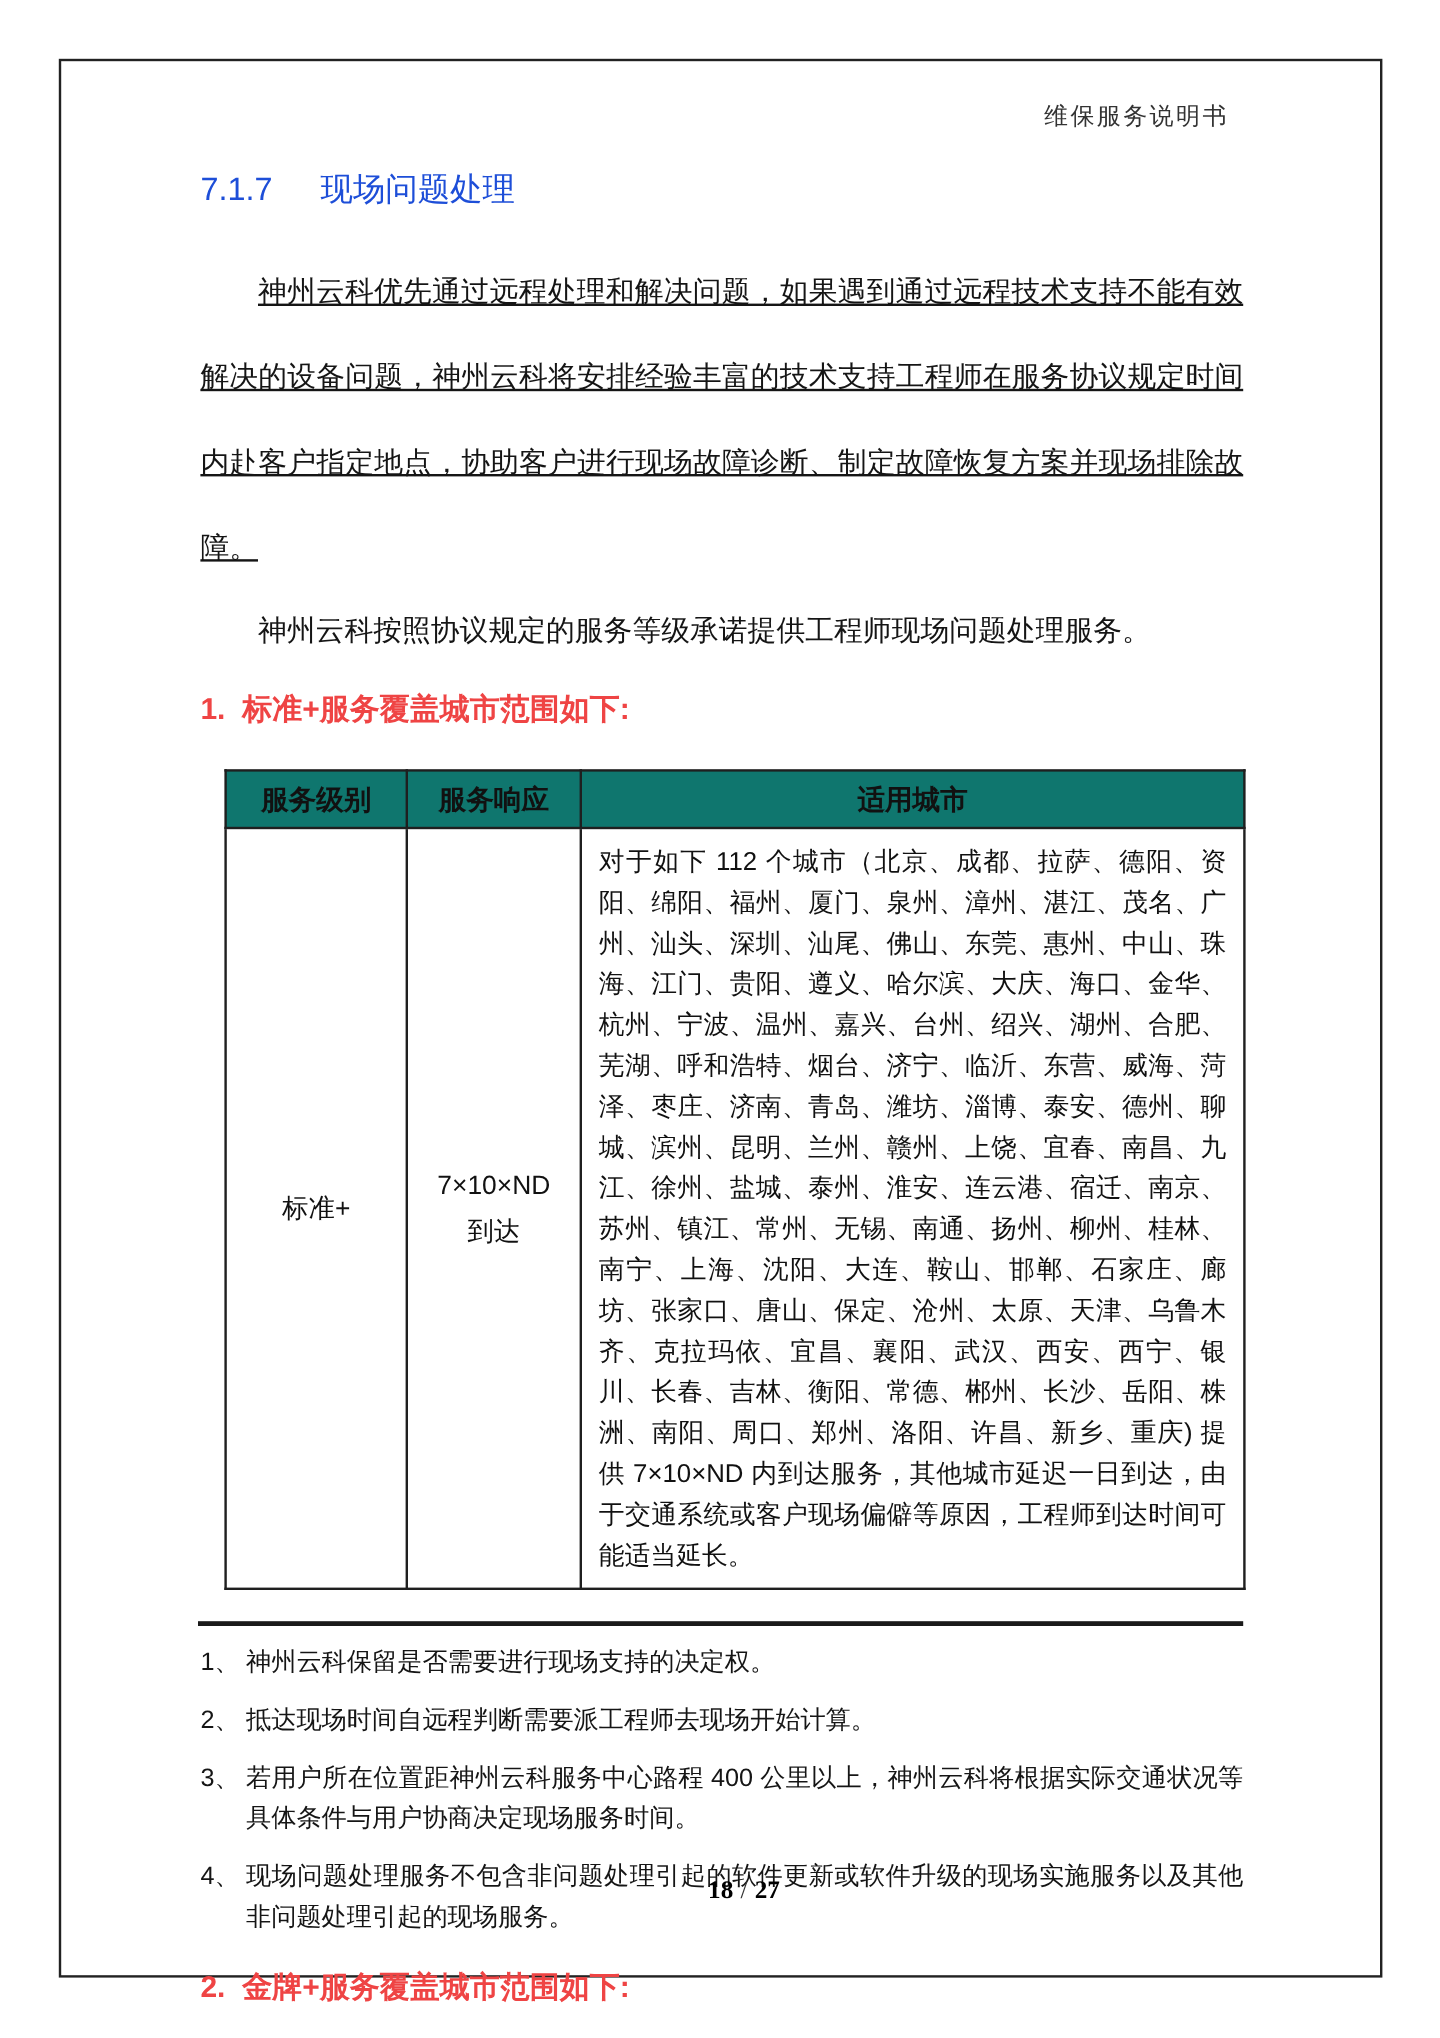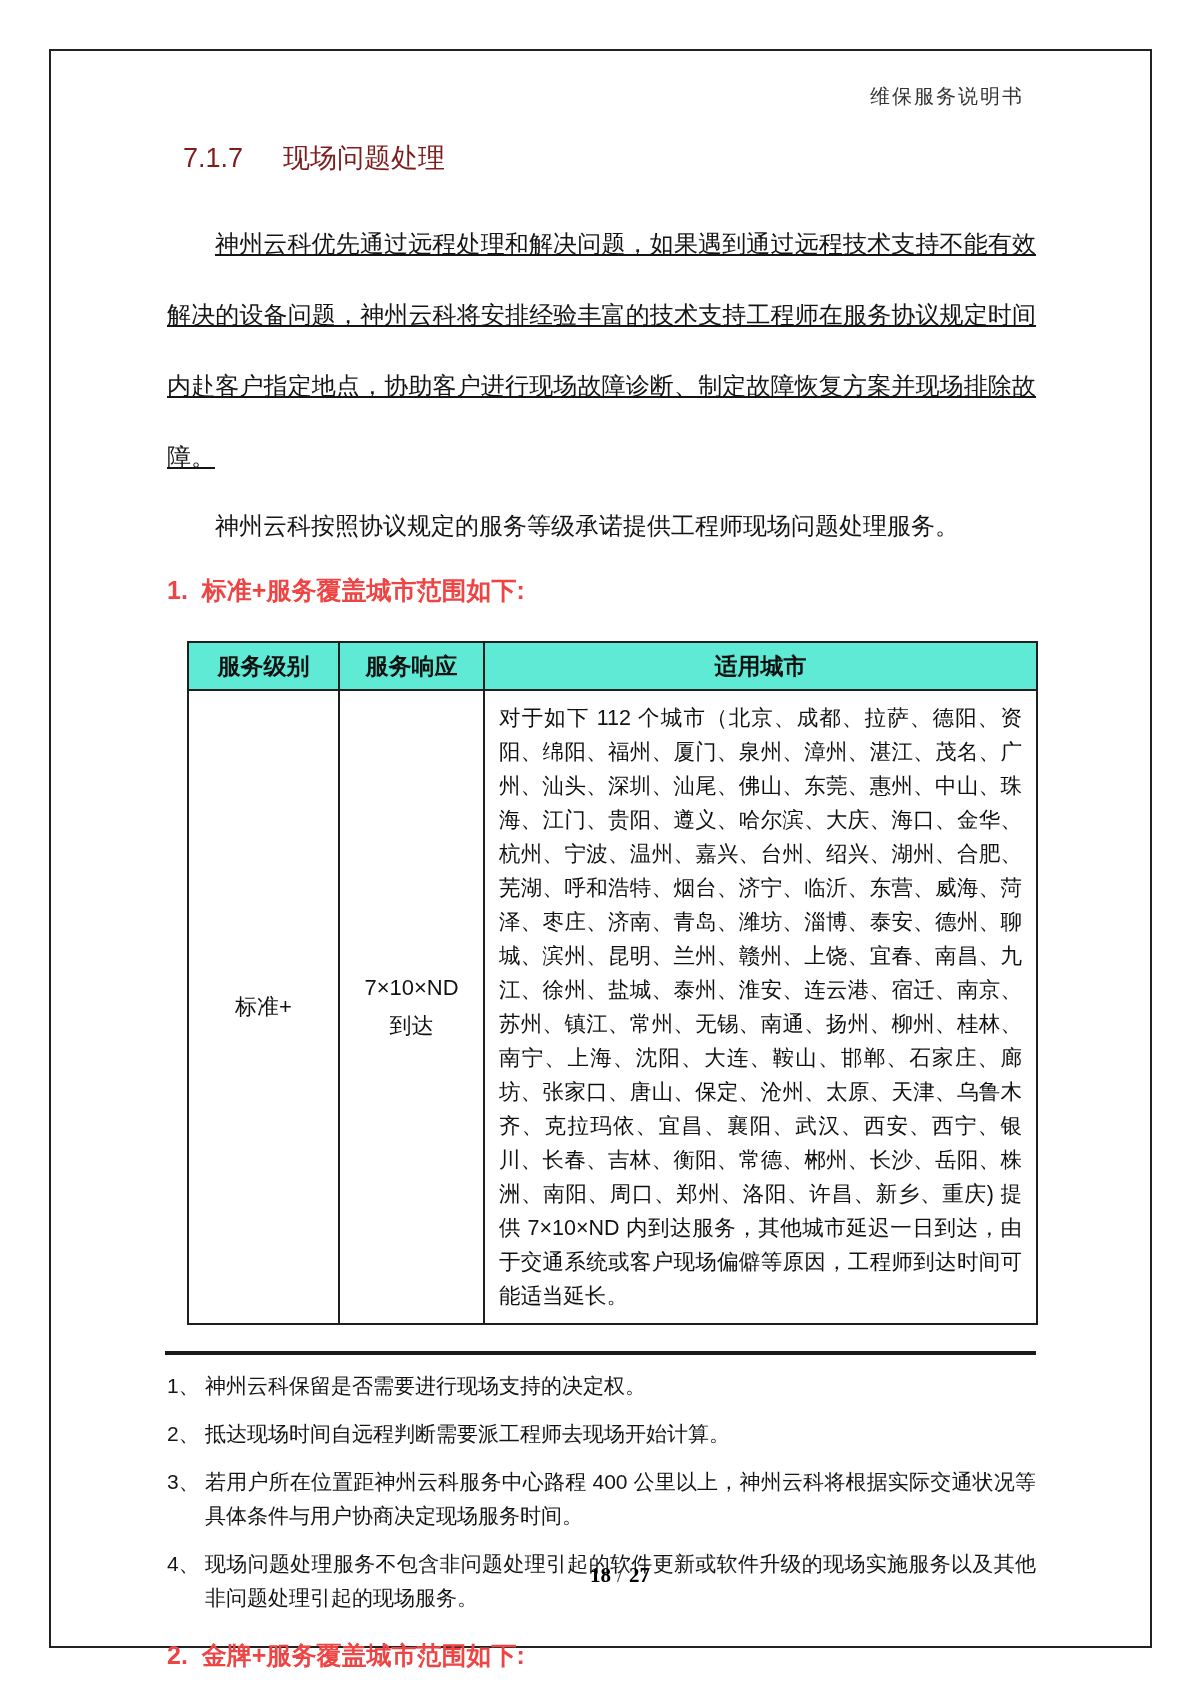--- a/index.html
+++ b/index.html
@@ -26,24 +26,23 @@
     margin-top: 34px;
     text-align: right;
     font-family: Liberation Mono, monospace;
     font-size: 20px;
     letter-spacing: 2px;
     color: #333;
     padding-right: 12px;
   }
   .section-heading {
     margin-top: 30px;
-    margin-left: 16px;
     font-size: 27px;
     font-weight: 500;
-    color: #7f1d1d;
+    color: #1d4ed8;
   }
   .section-heading .sec-num { display: inline-block; margin-right: 40px; }
   .para {
     margin-top: 0;
     font-size: 24px;
     line-height: 71px;
     text-align: justify;
     text-indent: 2em;
     color: #151515;
   }
@@ -61,21 +60,21 @@
     margin-top: 34px;
     margin-left: 20px;
     border-collapse: collapse;
     width: 849px;
     table-layout: fixed;
   }
   .service-table th, .service-table td {
     border: 2px solid #1f1f1f;
   }
   .service-table th {
-    background: #5eead4;
+    background: #0f766e;
     font-size: 23px;
     font-weight: 700;
     height: 48px;
     text-align: center;
     vertical-align: middle;
   }
   .col-level { width: 151px; }
   .col-response { width: 145px; }
   .col-cities { width: 553px; }
   .service-table td {

